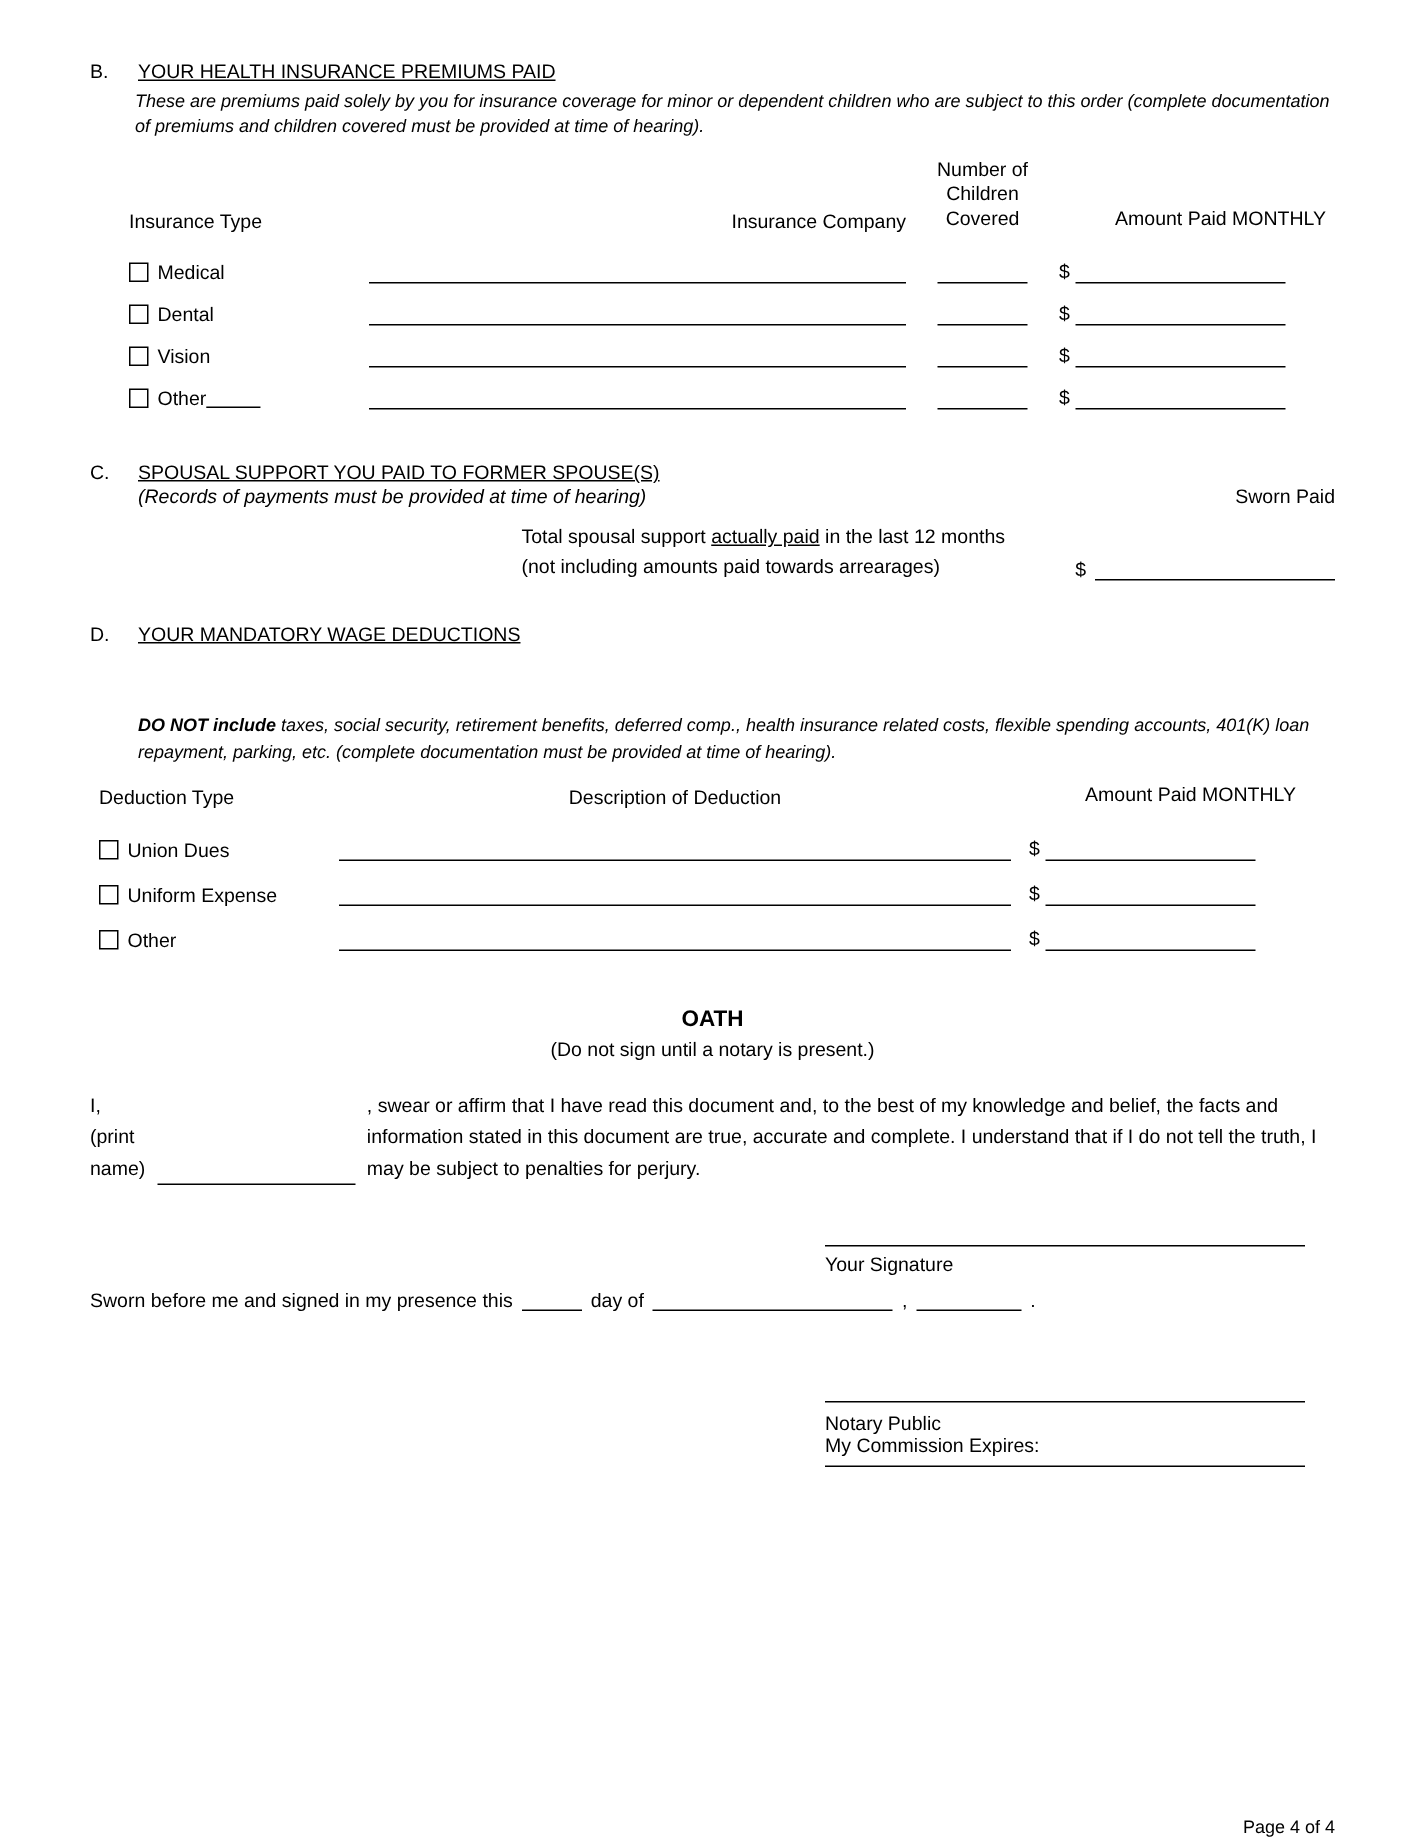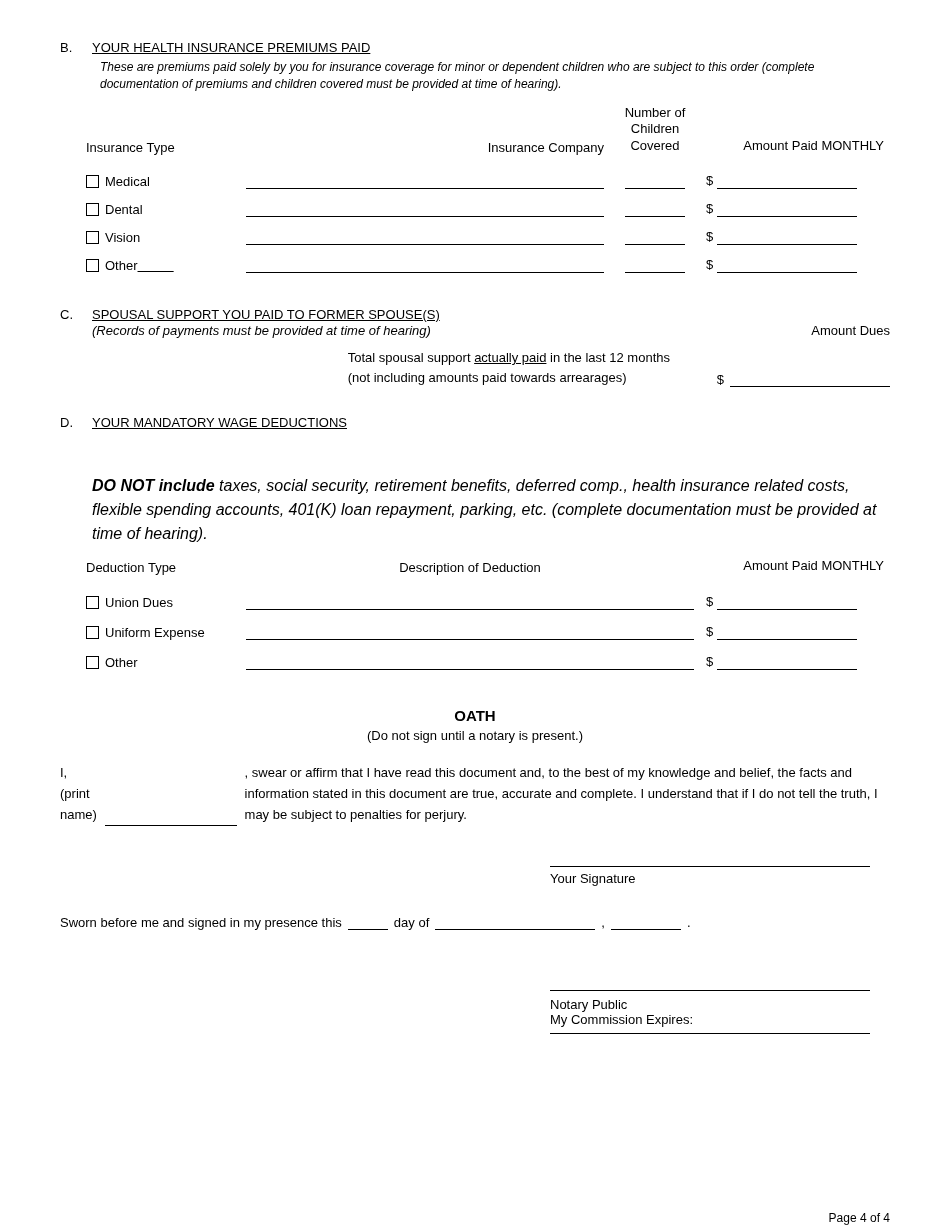--- a/index.html
+++ b/index.html
@@ -29,30 +29,30 @@
       min-width: 20px;
     }
 
     .section-title {
       text-decoration: underline;
       font-weight: normal;
     }
 
     .section-subtitle {
       font-style: italic;
-      margin-left: 40px;
+      margin-left: 30px;
       margin-bottom: 8px;
       font-size: 12px;
       line-height: 1.4;
     }
 
     .section-subtitle-bold {
       margin-left: 32px;
       margin-bottom: 8px;
-      font-size: 16px;
+      font-size: 12px;
       line-height: 1.5;
       margin-top: 44px;
     }
 
     .section-subtitle-bold strong {
       font-style: italic;
     }
 
     .section-subtitle-bold em {
       font-style: italic;
@@ -121,21 +121,21 @@
       font-size: 13px;
       text-align: left;
       width: 320px;
       margin-left: 40px;
     }
 
     .sworn-row {
       display: flex;
       align-items: flex-end;
       gap: 6px;
-      margin-top: 28px;
+      margin-top: 8px;
       font-size: 13px;
     }
 
     .notary-section {
       margin-top: 60px;
       display: flex;
       flex-direction: column;
       align-items: flex-end;
       padding-right: 20px;
     }
@@ -286,21 +286,21 @@
   </table>
 </div>
 
 <div class="section" style="margin-top:24px;">
   <div class="section-header">
     <span class="section-letter">C.</span>
     <div>
       <span class="section-title">SPOUSAL SUPPORT YOU PAID TO FORMER SPOUSE(S)</span>
       <div style="font-style:italic; font-size:13px; margin-top:1px;">(Records of payments must be provided at time of hearing)</div>
     </div>
-    <div style="margin-left:auto; font-size:13px; white-space:nowrap; align-self:flex-end;">Amount Dues</div>
+    <div style="margin-left:auto; font-size:13px; white-space:nowrap; align-self:flex-end;">Sworn Paid</div>
   </div>
 
   <div style="display:flex; align-items:flex-end; justify-content:flex-end; margin-left:32px; margin-top:10px;">
     <div style="font-size:13px; line-height:1.5;">
       <span>Total spousal support </span><u>actually paid</u><span> in the last 12 months</span><br>
       <span>(not including amounts paid towards arrearages)</span>
     </div>
     <div style="display:flex; align-items:flex-end; gap:6px; min-width:220px; justify-content:flex-end;">
       <span>$</span>
       <span class="field-line" style="width:160px; display:inline-block; border-bottom:1px solid #000; min-height:16px;">&nbsp;</span>
@@ -310,21 +310,21 @@
 
 <div class="section" style="margin-top:28px;">
   <div class="section-header">
     <span class="section-letter">D.</span>
     <span class="section-title">YOUR MANDATORY WAGE DEDUCTIONS</span>
   </div>
   <div class="section-subtitle-bold">
     <strong>DO NOT include</strong><em> taxes, social security, retirement benefits, deferred comp., health insurance related costs, flexible spending accounts, 401(K) loan repayment, parking, etc. (complete documentation must be provided at time of hearing).</em>
   </div>
 
-  <table class="ins-tbl" style="margin-left:20px; width: calc(100% - 20px);">
+  <table class="ins-tbl" style="width: calc(100% - 20px);">
     <thead>
       <tr>
         <th style="width:160px; text-align:left; font-weight:normal; padding:4px 6px; vertical-align:bottom;">Deduction Type</th>
         <th style="font-weight:normal; padding:4px 6px; vertical-align:bottom;">Description of Deduction</th>
         <th style="width:190px; text-align:right; font-weight:normal; padding:4px 6px; vertical-align:bottom; line-height:1.3;">Amount Paid MONTHLY</th>
       </tr>
     </thead>
     <tbody>
       <tr class="row-separator">
           <td colspan="3" style="height:4px;"></td>

